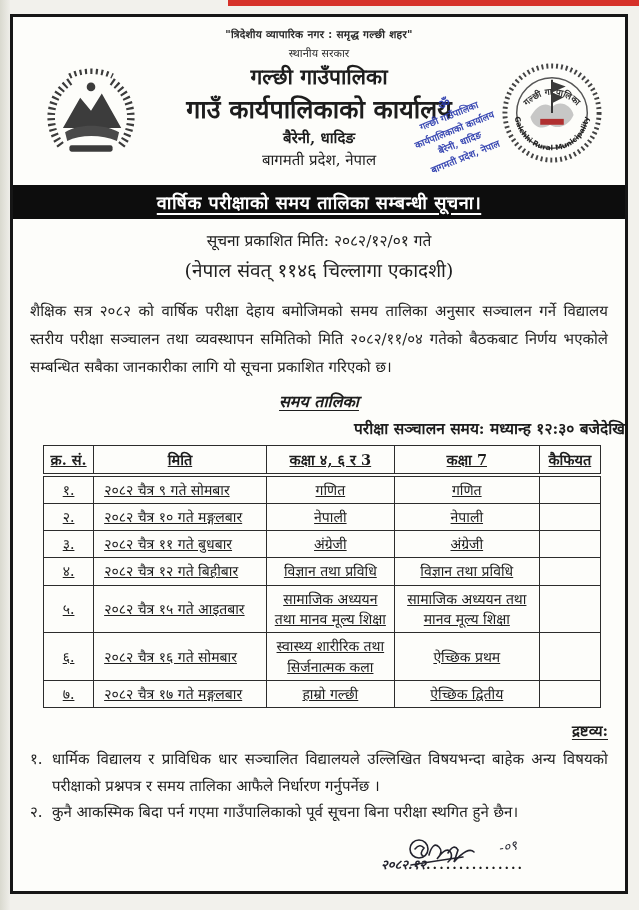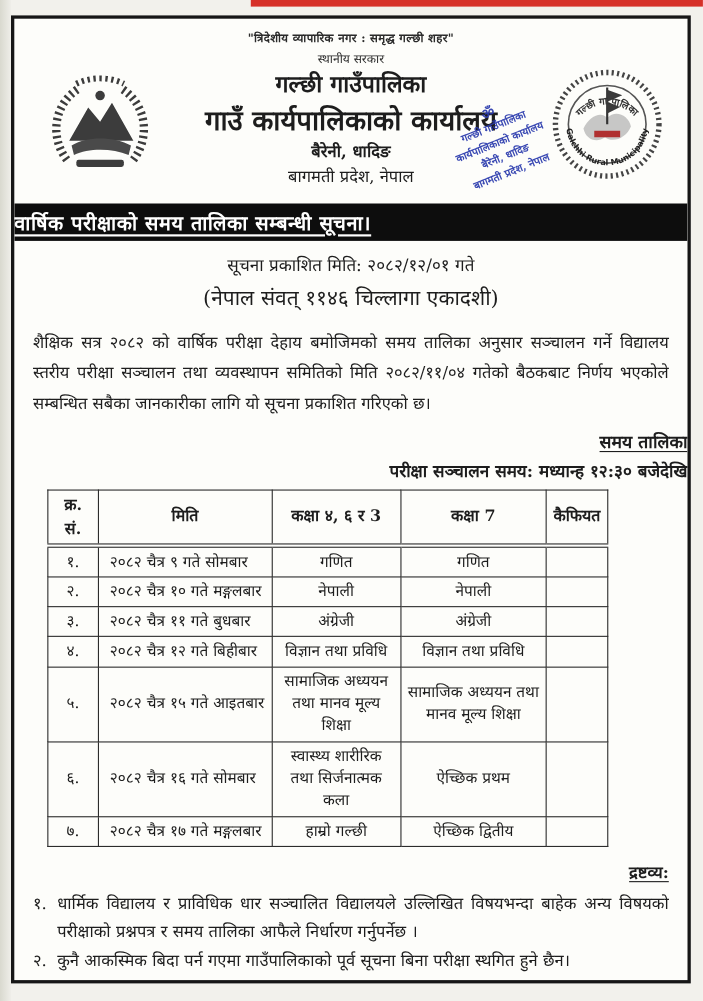--- a/index.html
+++ b/index.html
@@ -35,45 +35,45 @@
   .blue-stamp {
     position:absolute; left:362px; top:78px; width:160px;
     transform:rotate(-22deg);
     color:#2a3aad; text-align:center;
     font-size:9.5px; font-weight:bold; line-height:1.55;
     opacity:.92; pointer-events:none;
   }
   .blue-stamp .crest { font-size:13px; line-height:1; }
   
   .banner {
-    height:34px; display:flex; align-items:center; justify-content:flex-start;
+    height:34px; display:flex; align-items:center; justify-content:center;
     margin-top:2px;
   }
   .banner span {
     color:#ffffff; font-size:18px; font-weight:bold;
     text-decoration:underline; text-underline-offset:4px; text-decoration-thickness:1.5px;
     letter-spacing:.5px;
   }
   
   .pub-date { text-align:center; font-size:15.5px; margin-top:10px; }
   .sambat   { text-align:center; font-size:19px;   margin-top:6px; }
   
   .body-par {
     margin:14px 17px 0 17px;
     font-size:15px; line-height:1.88; text-align:justify;
   }
   .sched-title {
-    text-align:right; font-size:16px; font-weight:bold; margin-top:8px;
-    text-decoration:underline; text-underline-offset:3px;
+    text-align:center; font-size:16px; font-weight:bold; margin-top:8px;
+    text-decoration:underline; text-underline-offset:3px;font-style:italic;
   }
   .sched-time { text-align:right; font-size:15.5px; font-weight:bold; margin-top:5px; }
   
   table.schedule {
-    width:510px; margin:6px auto 0 30px;
-    border-collapse:collapse; font-size:14px;
+    width:558px; margin:6px auto 0 30px;
+    border-collapse:collapse; font-size:14px;text-decoration:underline;
   }
   table.schedule th, table.schedule td {
     border:1.6px solid #2c2c2c; padding:3px 6px; text-align:center; vertical-align:middle;
     line-height:1.45;
   }
   table.schedule th { font-weight:bold; font-size:14.5px; border-bottom:4px double #2c2c2c; }
   table.schedule td.sn   { width:9%; }
   table.schedule td.date { width:31%; text-align:left; padding-left:10px; }
   table.schedule .c3 { width:23%; }
   table.schedule .c4 { width:26%; }

